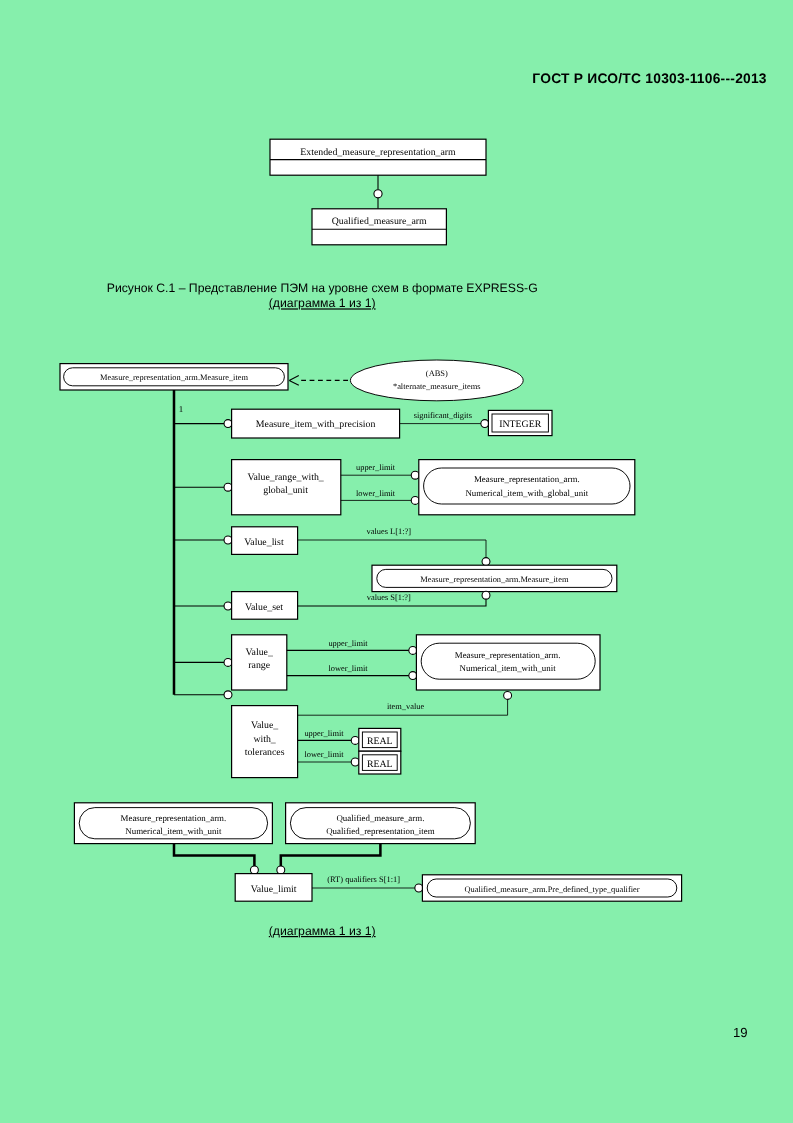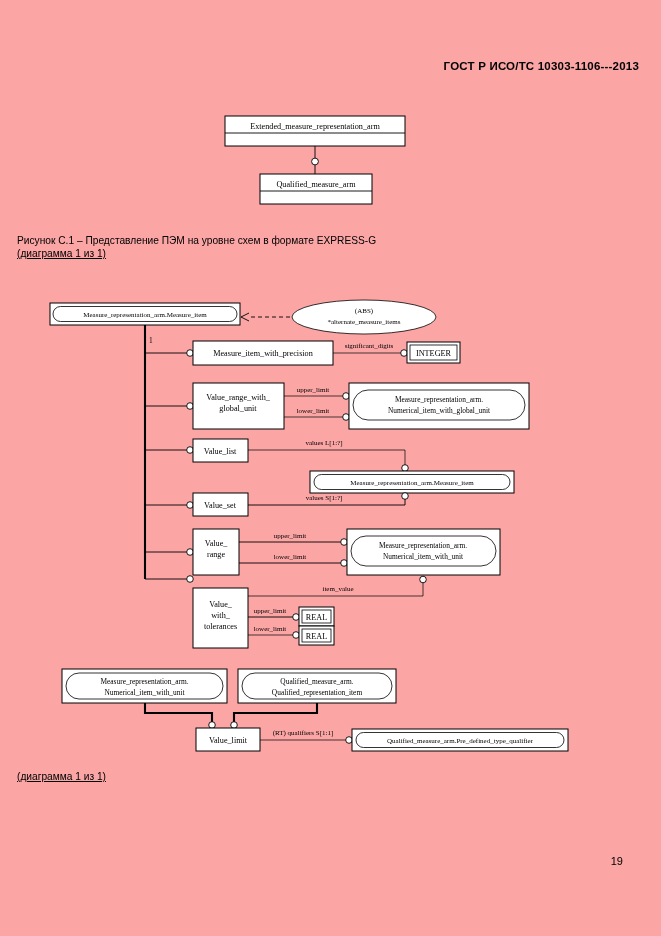--- a/index.html
+++ b/index.html
@@ -11,21 +11,21 @@
     width: 661px;
     height: 936px;
     position: relative;
     font-family: "Liberation Serif", serif;
     color: #000000;
     overflow: hidden;
   }
   .page {
     position: absolute;
     inset: 0;
-    background: #fca5a5;
+    background: #86efac;
   }
   .doc-header {
     position: absolute;
     top: 60px;
     right: 22px;
     font-family: "Liberation Sans", sans-serif;
     font-size: 11.5px;
     font-weight: bold;
     letter-spacing: 0.2px;
     white-space: nowrap;
@@ -34,24 +34,24 @@
     position: absolute;
     right: 38px;
     top: 855px;
     font-family: "Liberation Sans", sans-serif;
     font-size: 11px;
   }
   .caption {
     position: absolute;
     left: 0;
     width: 537px;
+    text-align: center;
     font-family: "Liberation Sans", sans-serif;
     font-size: 10.2px;
     line-height: 13px;
-    margin-left: 17px;
   }
   .caption .l2 { display: block; text-decoration: underline; }
   #caption-c1 { top: 234px; }
   #caption-c2 { top: 770px; }
 
   svg.diagram {
     position: absolute;
     left: 0;
     top: 0;
     overflow: visible;

